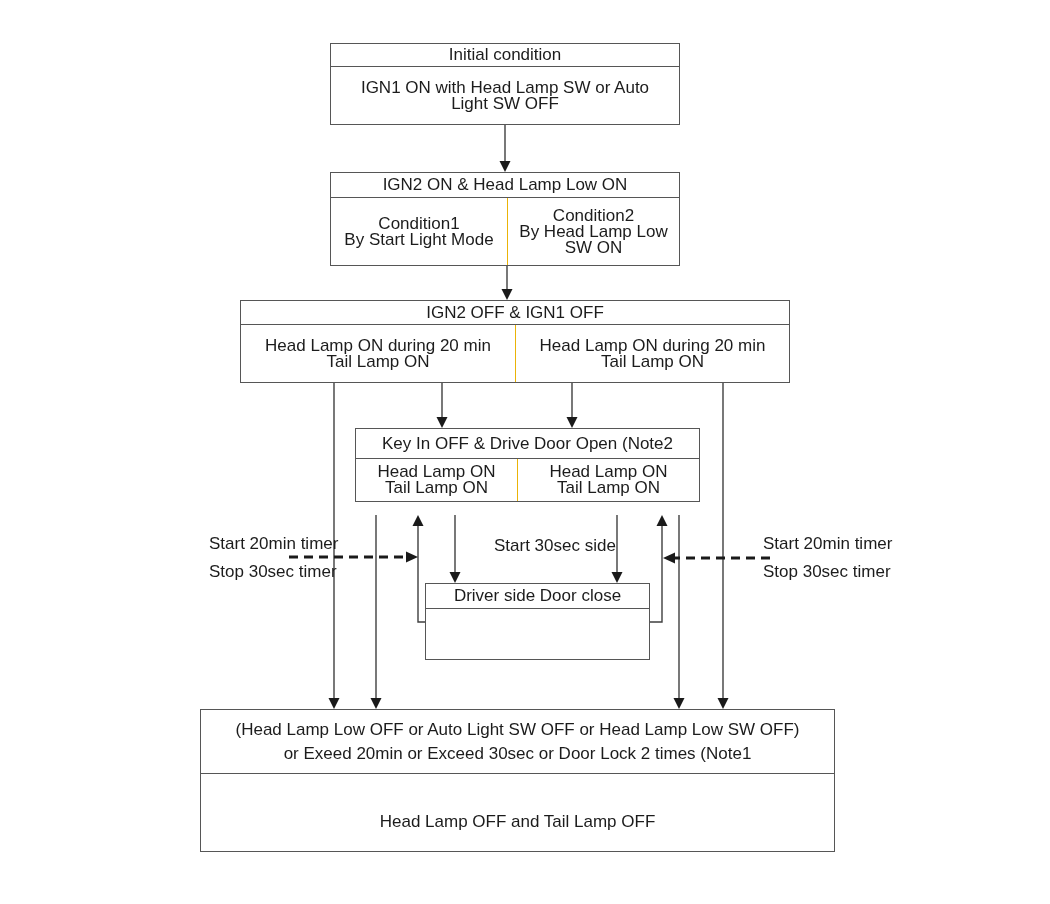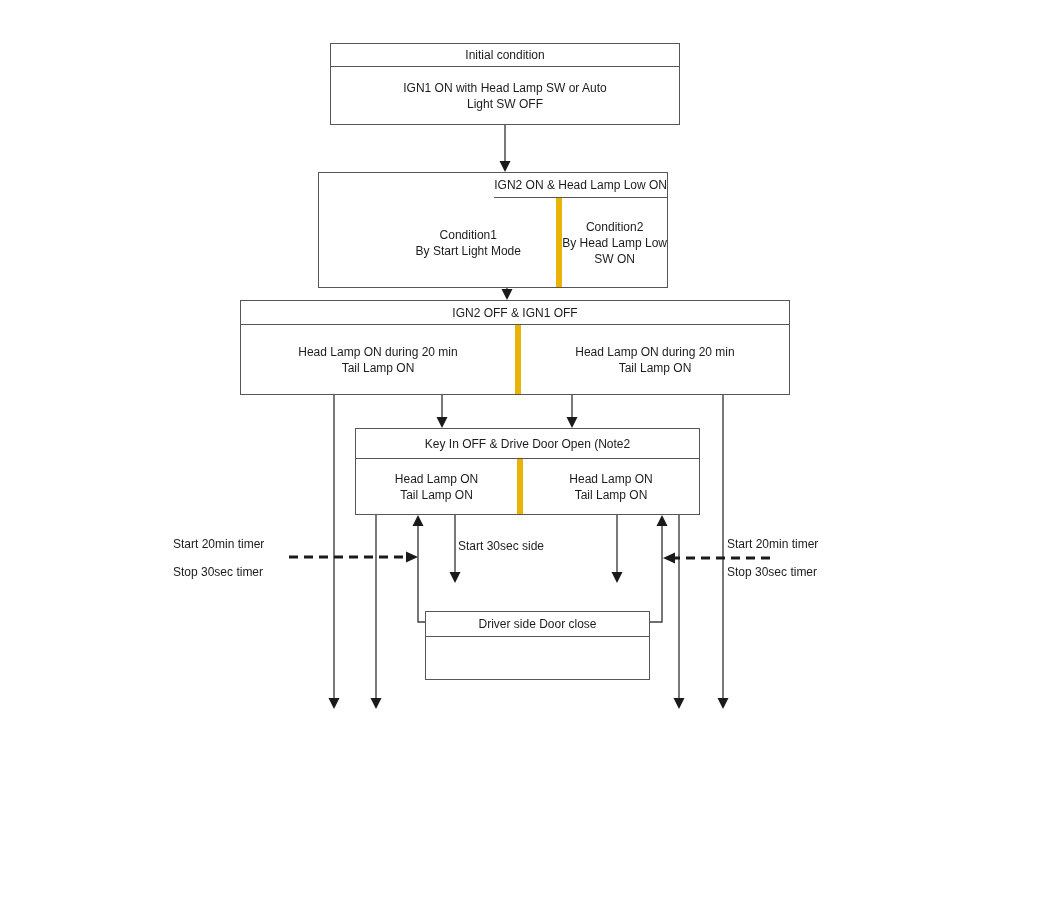--- a/index.html
+++ b/index.html
@@ -1,27 +1,27 @@
 <!DOCTYPE html>
 <html><head>
 <meta charset="utf-8">
 <style>
   html,body { margin:0; padding:0; background:#ffffff; }
   #stage {
     position:relative; width:1050px; height:904px; background:#ffffff;
-    font-family:"Liberation Sans", sans-serif; font-size:12px; color:#1c1c1c;
+    font-family:"Liberation Sans", sans-serif; font-size:17px; color:#1c1c1c;
     overflow:hidden;
   }
   .box { position:absolute; border:1px solid #565656; background:#ffffff; box-sizing:border-box; display:flex; flex-direction:column; }
   .hdr { border-bottom:1px solid #565656; display:flex; align-items:center; justify-content:center; text-align:center; flex:0 0 auto; }
   .cells { display:flex; flex:1 1 auto; }
   .cell { flex:1 1 0; display:flex; align-items:center; justify-content:center; text-align:center; }
-  .cell.rt { border-left:6px solid #eab308; }
+  .cell.rt { border-left:1px solid #eab308; }
   .ml { white-space:pre-line; line-height:16px; }
-  .note { position:absolute; white-space:pre-line; line-height:28px; }
+  .note { position:absolute; white-space:pre-line; line-height:28px;margin-left:36px; }
   #connector-layer { position:absolute; left:0; top:0; width:1050px; height:904px; }
   .ln { stroke:#3f3f3f; stroke-width:1.4; fill:none; }
   .hd { fill:#1a1a1a; stroke:none; }
   .dash { stroke:#1a1a1a; stroke-width:3; fill:none; stroke-dasharray:9 6; }
   .final-body { text-align:center; padding-top:38px; }
 </style>
 </head>
 <body>
 
 <div id="stage">
@@ -84,55 +84,60 @@
         <polygon class="hd" points="675,552.5 675,563.5 663,558"></polygon>
     </g>
   </svg>
 
   <div class="box" style="left:330px; top:43px; width:350px; height:82px;">
     <div class="hdr" style="height:22px;">Initial condition</div>
     <div class="cell ml">IGN1 ON with Head Lamp SW or Auto
 Light SW OFF</div>
   </div>
 
-  <div class="box" style="left:318px; top:172px; width:350px; height:116px;align-items:flex-end;">
+  <div class="box" style="left:330px; top:172px; width:350px; height:94px;">
     <div class="hdr" style="height:24px;">IGN2 ON &amp; Head Lamp Low ON</div>
     <div class="cells">
       <div class="cell ml" style="flex:0 0 176px;">Condition1
 By Start Light Mode</div>
       <div class="cell rt ml">Condition2
 By Head Lamp Low
 SW ON</div>
     </div>
   </div>
 
-  <div class="box" style="left:240px; top:300px; width:550px; height:95px;">
+  <div class="box" style="left:240px; top:300px; width:550px; height:83px;">
     <div class="hdr" style="height:23px;">IGN2 OFF &amp; IGN1 OFF</div>
     <div class="cells">
       <div class="cell ml" style="flex:0 0 274px;">Head Lamp ON during 20 min
 Tail Lamp ON</div>
       <div class="cell rt ml">Head Lamp ON during 20 min
 Tail Lamp ON</div>
     </div>
   </div>
 
-  <div class="box" style="left:355px; top:428px; width:345px; height:87px;">
+  <div class="box" style="left:355px; top:428px; width:345px; height:74px;">
     <div class="hdr" style="height:29px;">Key In OFF &amp; Drive Door Open (Note2</div>
     <div class="cells">
       <div class="cell ml" style="flex:0 0 161px;">Head Lamp ON
 Tail Lamp ON</div>
       <div class="cell rt ml">Head Lamp ON
 Tail Lamp ON</div>
     </div>
   </div>
 
-  <div class="box" style="left:425px; top:583px; width:225px; height:69px;margin-top:28px;">
+  <div class="box" style="left:425px; top:583px; width:225px; height:77px;">
     <div class="hdr" style="height:24px;">Driver side Door close</div>
   </div>
 
+  <div class="box" style="left:200px; top:709px; width:635px; height:143px;">
+    <div class="hdr ml" style="height:63px; line-height:24px;">(Head Lamp Low OFF or Auto Light SW OFF or Head Lamp Low SW OFF)
+or Exeed 20min or Exceed 30sec or Door Lock 2 times (Note1</div>
+    <div class="final-body">Head Lamp OFF and Tail Lamp OFF</div>
+  </div>
 
   <div class="note" style="left:173px; top:530px;">Start 20min timer
 Stop 30sec timer</div>
   <div class="note" style="left:727px; top:530px;">Start 20min timer
 Stop 30sec timer</div>
   <div class="note" style="left:458px; top:538px; line-height:16px;">Start 30sec side</div>
 
 </div>
 
 </body></html>

